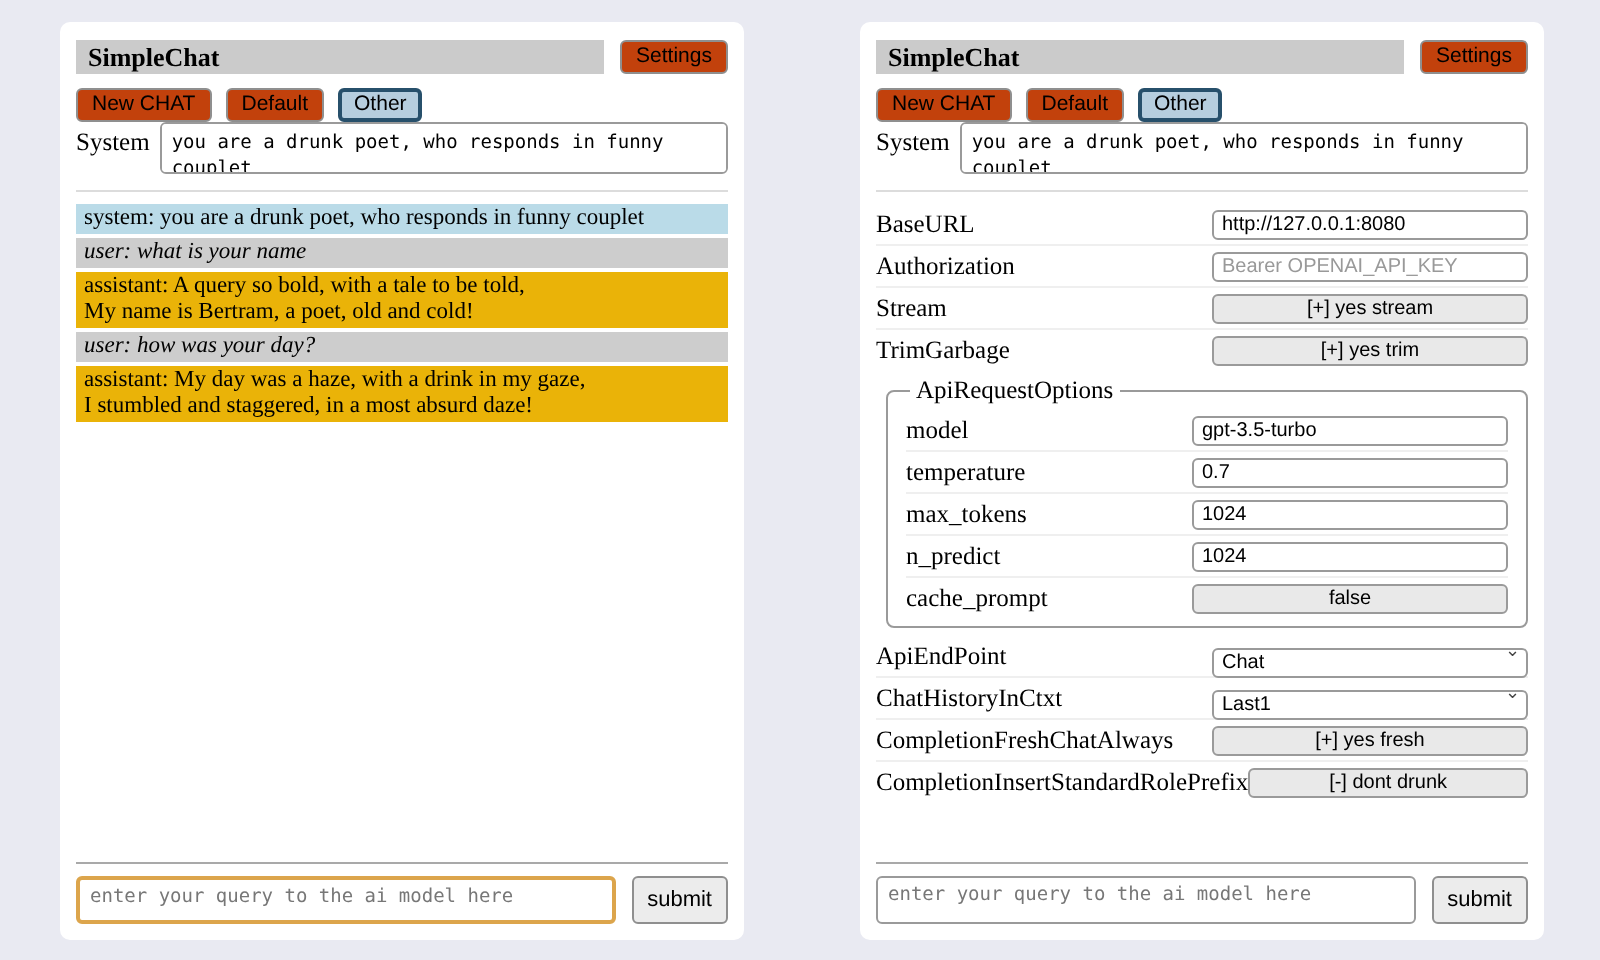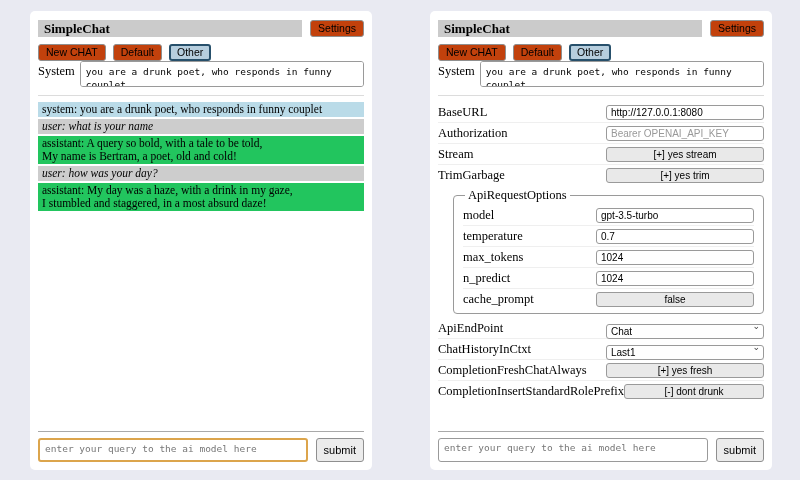--- a/index.html
+++ b/index.html
@@ -55,21 +55,21 @@
 
   
   .chat-list{margin-top:2px;}
   .chat-msg{
     font-size:11.5px;line-height:13px;
     padding:1px 4px;margin-bottom:2px;
     white-space:pre-line;color:#000;
   }
   .chat-msg.system{background:var(--system-msg-bg,#badbe8);}
   .chat-msg.user{background:var(--user-msg-bg,#cdcdcd);font-style:italic;}
-  .chat-msg.assistant{background:#22c55e;}
+  .chat-msg.assistant{background:#eab308;}
 
   .spacer{flex:1;}
 
   
   .query-row{display:flex;gap:8px;align-items:stretch;}
   .query-textarea{
     flex:1;height:24px;resize:none;box-sizing:border-box;
     font-family:"DejaVu Sans Mono",monospace;font-size:9.5px;
     border:1px solid #9a9a9a;border-radius:3px;
     padding:3px 5px;background:#fff;color:#000;
@@ -110,21 +110,21 @@
     background:#fff;border:1px solid #9a9a9a;border-radius:3px;
     padding:0 4px;color:#000;cursor:pointer;
   }
   .select-chevron{
     position:absolute;right:4px;top:0px;
     font-size:9px;color:#444;pointer-events:none;
     font-family:"DejaVu Sans",sans-serif;
   }
   fieldset.aro{
     border:1px solid #9a9a9a;border-radius:4px;
-    margin:3px 0 2px 15px;padding:0 9px 4px 9px;
+    margin:3px 0 2px 5px;padding:0 9px 4px 9px;
   }
   fieldset.aro legend{font-size:12.5px;padding:0 3px;margin-left:2px;}
 </style>
 </head>
 <body>
 
 <div class="canvas">
 
   <section class="panel panel-left">
     <div class="header-row">

